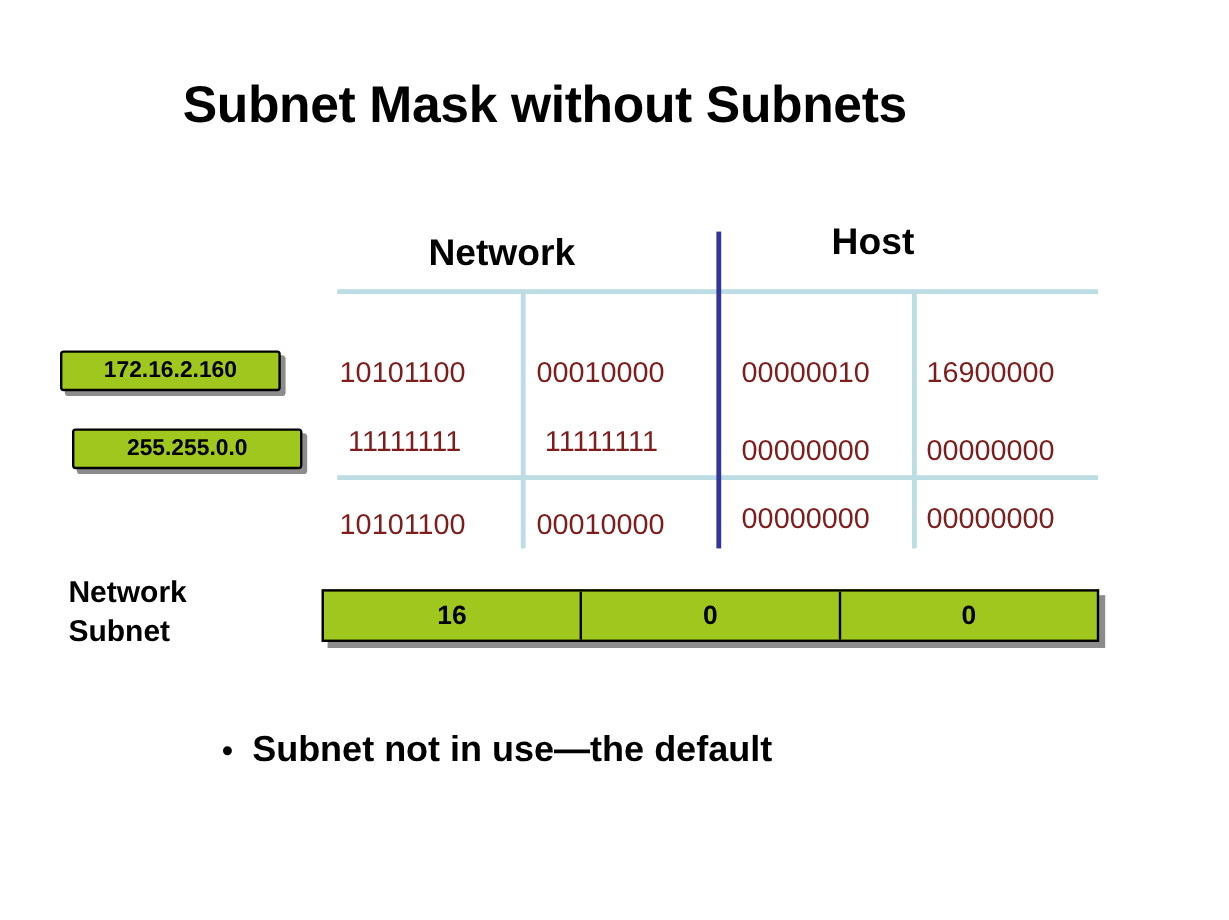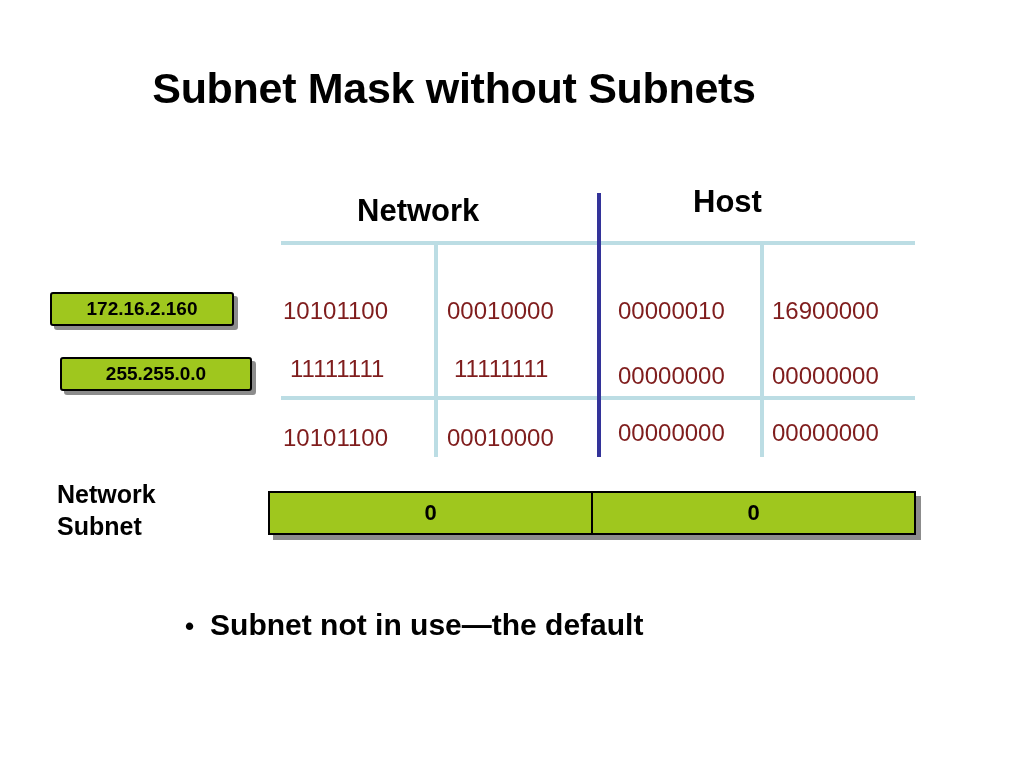--- a/index.html
+++ b/index.html
@@ -200,20 +200,21 @@
 
 <div class="tag" id="tag-address">172.16.2.160</div>
 <div class="tag" id="tag-mask">255.255.0.0</div>
 
 <div id="label-network-number">
   <div>Network</div>
   <div>Subnet</div>
 </div>
 
 <div id="decimal-bar">
+  <div class="octet">16</div>
   <div class="octet">0</div>
   <div class="octet">0</div>
 </div>
 
 <div id="bullet-line">
   <span class="dot">•</span>
   <span>Subnet not in use—the default</span>
 </div>
 
 </body></html>

